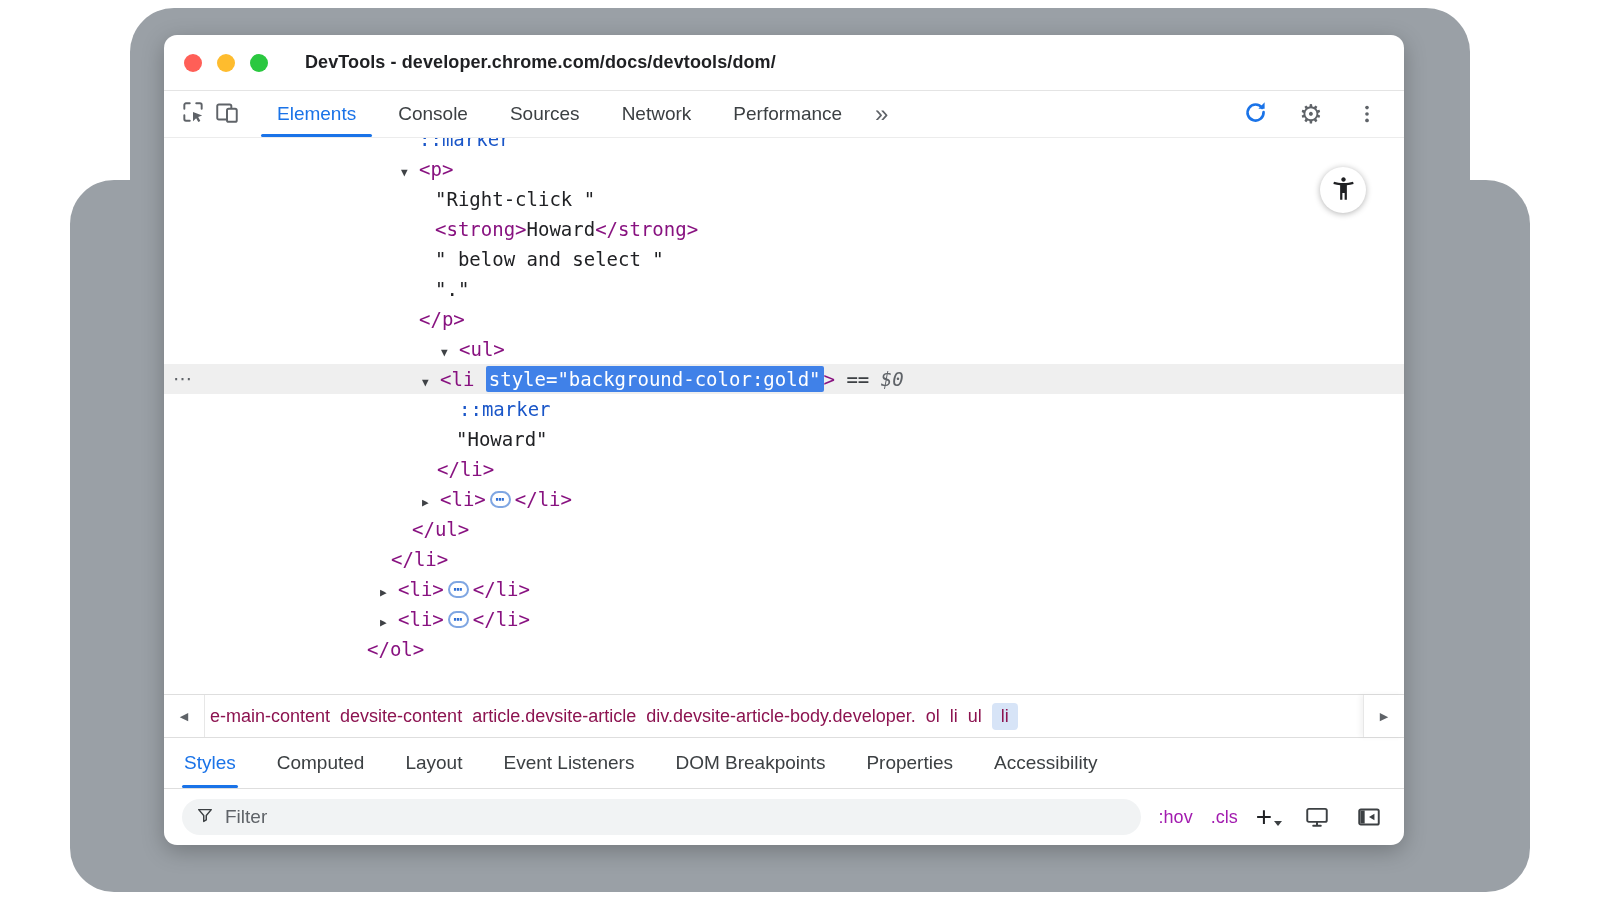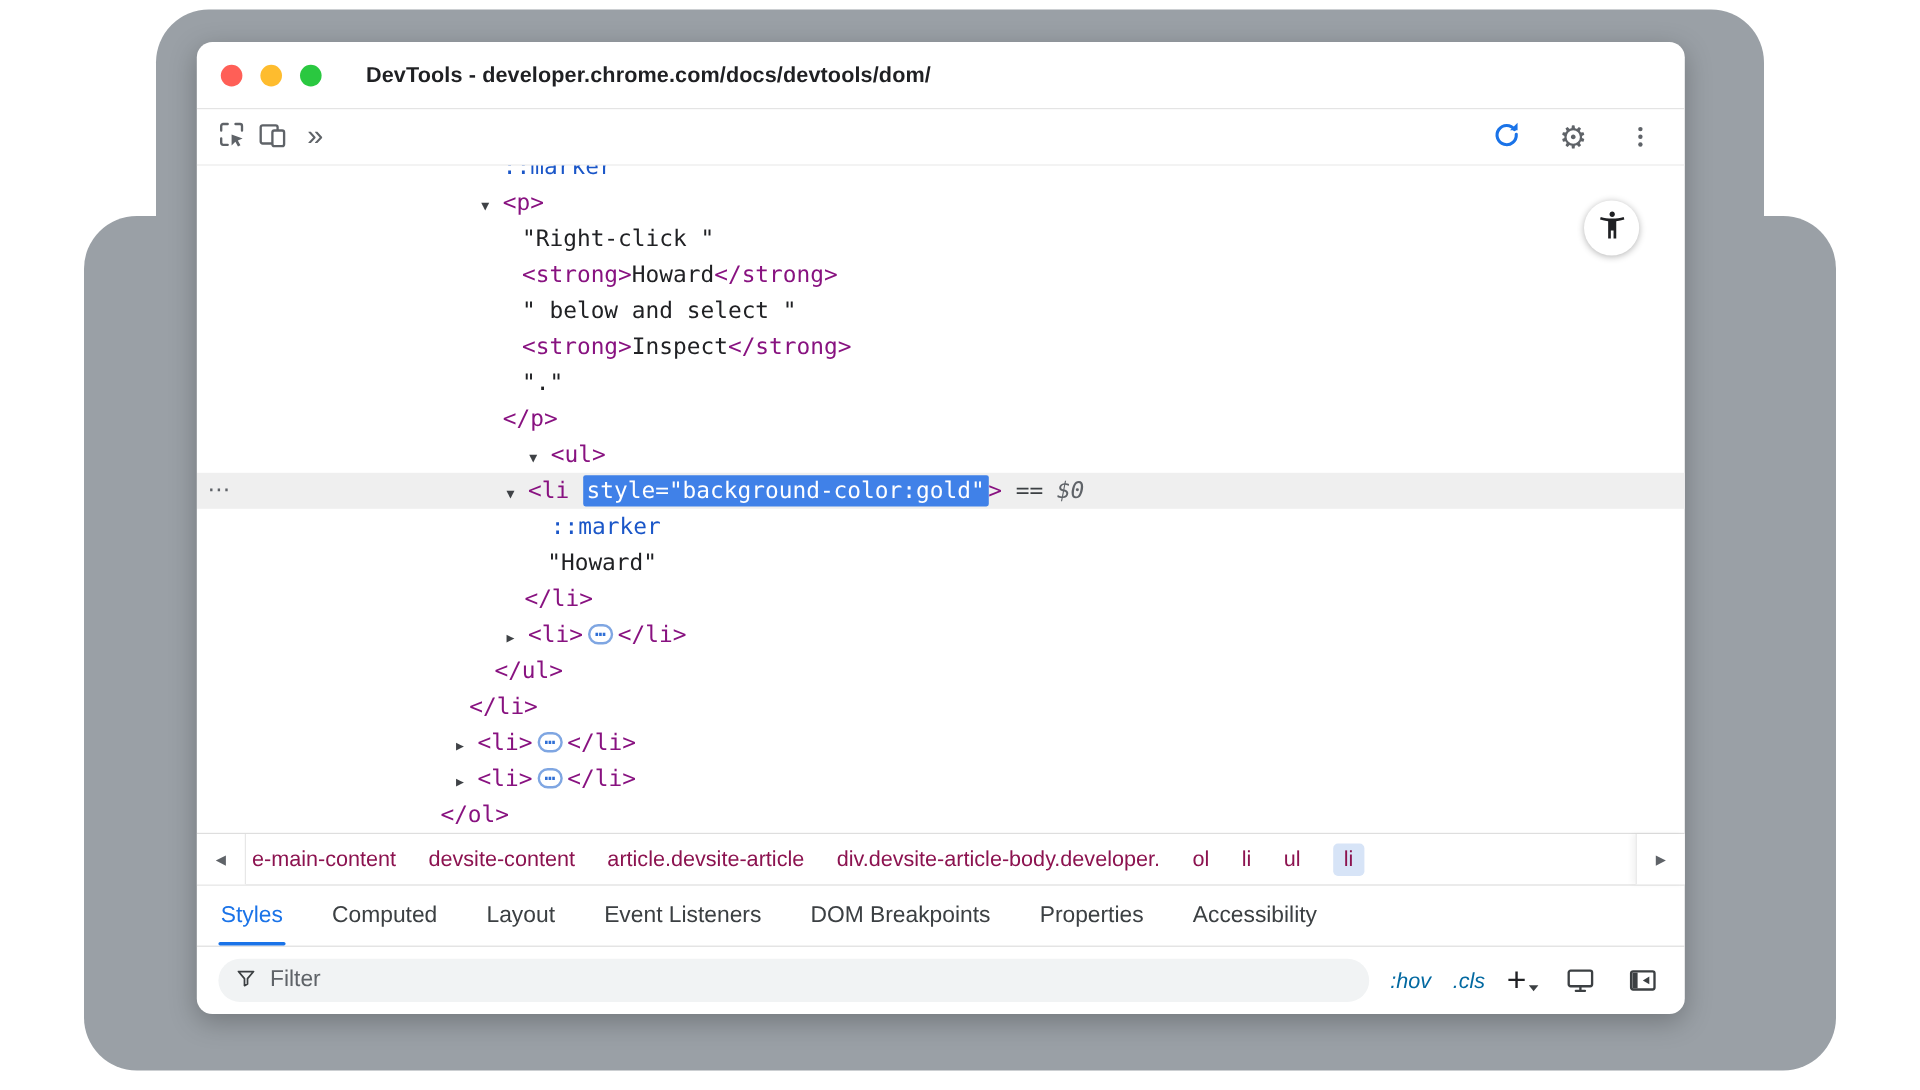--- a/index.html
+++ b/index.html
@@ -62,36 +62,36 @@
   .a11y-fab{
     position:absolute;right:38px;top:132px;width:46px;height:46px;border-radius:50%;
     background:#fff;box-shadow:0 1px 6px rgba(0,0,0,.3);display:flex;align-items:center;justify-content:center;
   }
 
   
   .crumbbar{flex:0 0 42px;border-top:1px solid #dedede;border-bottom:1px solid #dedede;display:flex;align-items:stretch;font-size:18px;}
   .cnav{width:40px;display:flex;align-items:center;justify-content:center;font-size:11px;color:#5f6368;background:#fff;}
   .cnav.left{border-right:1px solid #e7e7e7;}
   .cnav.right{border-left:1px solid #e7e7e7;box-shadow:-3px 0 5px rgba(0,0,0,.05);}
-  .crumbs{flex:1;display:flex;align-items:center;gap:27px;padding:0 5px;overflow:hidden;white-space:nowrap;}
+  .crumbs{flex:1;display:flex;align-items:center;gap:10px;padding:0 5px;overflow:hidden;white-space:nowrap;}
   .crumb{color:#8c1350;}
   .crumb.selected{background:#d7e4f7;border-radius:4px;padding:3px 9px;}
 
   
   .ptabs{flex:0 0 50px;display:flex;align-items:stretch;gap:41px;padding:0 20px;font-size:19px;color:#3c4043;}
   .ptab{display:flex;align-items:center;position:relative;}
   .ptab.active{color:#1a73e8;}
   .ptab.active::after{content:"";position:absolute;left:-2px;right:-2px;bottom:0;height:3px;background:#1a73e8;border-radius:2px;}
 
   
   .filterbar{flex:0 0 56px;border-top:1px solid #dedede;display:flex;align-items:center;padding:0 18px;gap:18px;}
   .finput{flex:1;height:36px;background:#f1f3f4;border-radius:18px;display:flex;align-items:center;padding:0 14px;gap:9px;}
   .finput input{flex:1;background:transparent;border:none;outline:none;font-size:19px;color:#b91c1c;font-family:"Liberation Sans",sans-serif;}
   .finput input::placeholder{color:#5f6368;}
-  .fctl{font-size:18px;color:#0369a1;font-style:italic;}
+  .fctl{font-size:18px;color:#a21caf;}
   .plus-wrap{display:flex;align-items:flex-end;}
   .plus{font-size:28px;line-height:24px;color:#202124;font-weight:400;}
   .plus-caret{width:0;height:0;border-left:4px solid transparent;border-right:4px solid transparent;border-top:5px solid #3c4043;margin-left:2px;margin-bottom:3px;}
 </style>
 </head>
 <body>
 
 <div class="bg bg-top"></div>
 <div class="bg bg-bottom"></div>
 
@@ -114,20 +114,27 @@
     </div>
     <div class="tbi">
       <span>
         <svg width="26" height="26" viewBox="0 0 24 24">
           <rect x="3" y="5" width="13" height="14" rx="1.5" fill="none" stroke="#5f6368" stroke-width="1.8"></rect>
           <rect x="12" y="9" width="9" height="12" rx="1.5" fill="#ffffff" stroke="#5f6368" stroke-width="1.8"></rect>
         </svg>
       </span>
     </div>
 
+    <div class="tabs">
+        <div class="tab active">Elements</div>
+        <div class="tab">Console</div>
+        <div class="tab">Sources</div>
+        <div class="tab">Network</div>
+        <div class="tab">Performance</div>
+      </div>
     <div class="more">»</div>
 
     <div class="tb-right">
       <div class="tbi">
         <span>
           <svg width="26" height="26" viewBox="0 0 24 24">
             <path d="M18.6 8.3A7.4 7.4 0 1 0 19.9 12" fill="none" stroke="#1a73e8" stroke-width="2.4" stroke-linecap="round"></path>
             <path d="M20.9 3.1v5.8h-5.8z" fill="#1a73e8"></path>
           </svg>
         </span>
@@ -142,21 +149,20 @@
       </div>
     </div>
   </div>
 
   <div class="tree">
       <div class="line" style="padding-left: 255px; margin-top: -14px;"><span class="tk-pseudo">::marker</span></div>
       <div class="line" style="padding-left: 237px;"><span class="tk-arrow">▼</span><span class="tk-tag">&lt;p&gt;</span></div>
       <div class="line" style="padding-left: 271px;"><span class="tk-txt">"Right-click "</span></div>
       <div class="line" style="padding-left: 271px;"><span class="tk-tag">&lt;strong&gt;</span><span class="tk-txt">Howard</span><span class="tk-tag">&lt;/strong&gt;</span></div>
       <div class="line" style="padding-left: 271px;"><span class="tk-txt">" below and select "</span></div>
-      <div class="line" style="padding-left: 271px;"><span class="tk-tag">&lt;strong&gt;</span><span class="tk-txt">Inspect</span><span class="tk-tag">&lt;/strong&gt;</span></div>
       <div class="line" style="padding-left: 271px;"><span class="tk-txt">"."</span></div>
       <div class="line" style="padding-left: 255px;"><span class="tk-tag">&lt;/p&gt;</span></div>
       <div class="line" style="padding-left: 237px; margin-left: 40px;"><span class="tk-arrow">▼</span><span class="tk-tag">&lt;ul&gt;</span></div>
       <div class="line selected" style="padding-left: 258px;"><span class="gutter">⋯</span><span class="tk-arrow">▼</span><span class="tk-tag">&lt;li</span><span class="tk-txt"> </span><span class="tk-selattr">style="background-color:gold"</span><span class="tk-tag">&gt;</span><span class="tk-eq"> == </span><span class="tk-dollar">$0</span></div>
       <div class="line" style="padding-left: 295px;"><span class="tk-pseudo">::marker</span></div>
       <div class="line" style="padding-left: 292px;"><span class="tk-txt">"Howard"</span></div>
       <div class="line" style="padding-left: 273px;"><span class="tk-tag">&lt;/li&gt;</span></div>
       <div class="line" style="padding-left: 258px;"><span class="tk-arrow">▶</span><span class="tk-tag">&lt;li&gt;</span><span class="tk-pill">⋯</span><span class="tk-tag">&lt;/li&gt;</span></div>
       <div class="line" style="padding-left: 248px;"><span class="tk-tag">&lt;/ul&gt;</span></div>
       <div class="line" style="padding-left: 227px;"><span class="tk-tag">&lt;/li&gt;</span></div>

